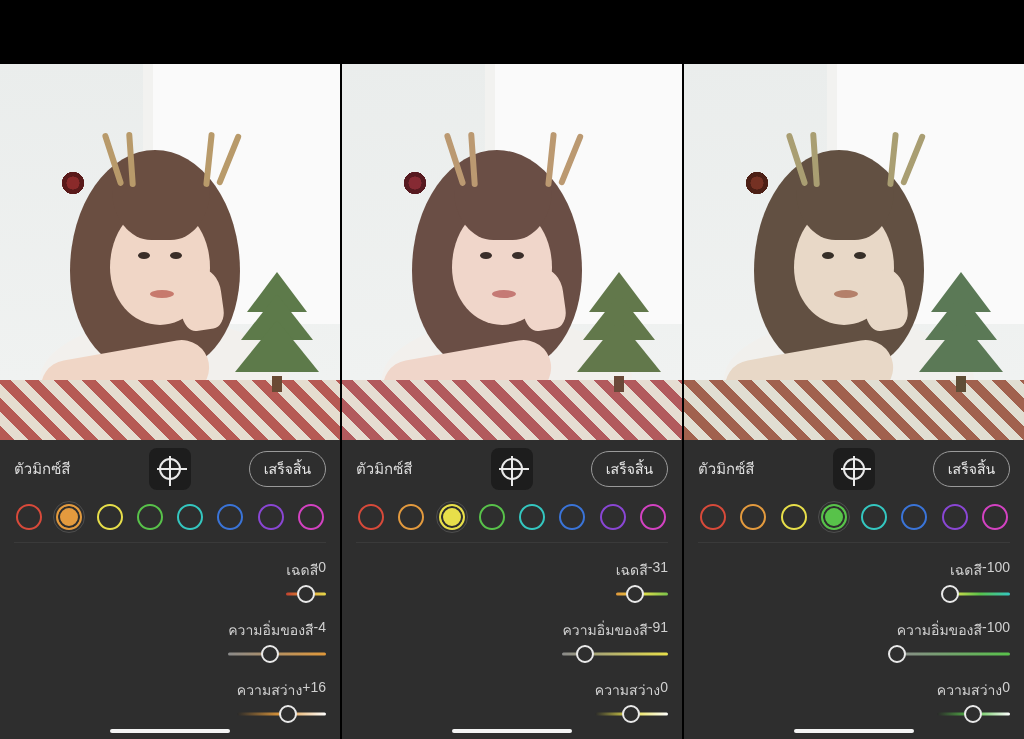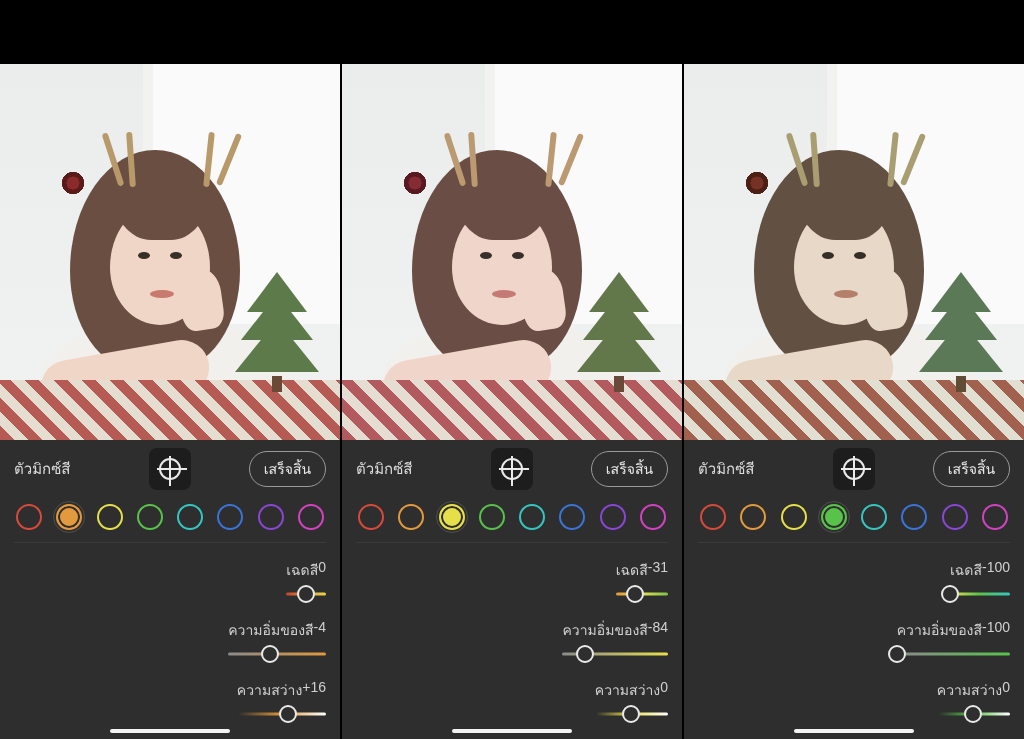--- a/index.html
+++ b/index.html
@@ -204,21 +204,21 @@
               <span>-31</span>
             </div>
             <div class="track">
               <div class="bar" style="background:linear-gradient(90deg,#e0983a,#e7df4a,#7ac24a);"></div>
               <div class="thumb" style="left:37.5%;"></div>
             </div>
           </div>
           <div class="row">
             <div class="lbls">
               <span>ความอิ่มของสี</span>
-              <span>-84</span>
+              <span>-91</span>
             </div>
             <div class="track">
               <div class="bar" style="background:linear-gradient(90deg,#8a8a8a,#e7df4a);"></div>
               <div class="thumb" style="left:21%;"></div>
             </div>
           </div>
           <div class="row">
             <div class="lbls">
               <span>ความสว่าง</span>
               <span>0</span>

